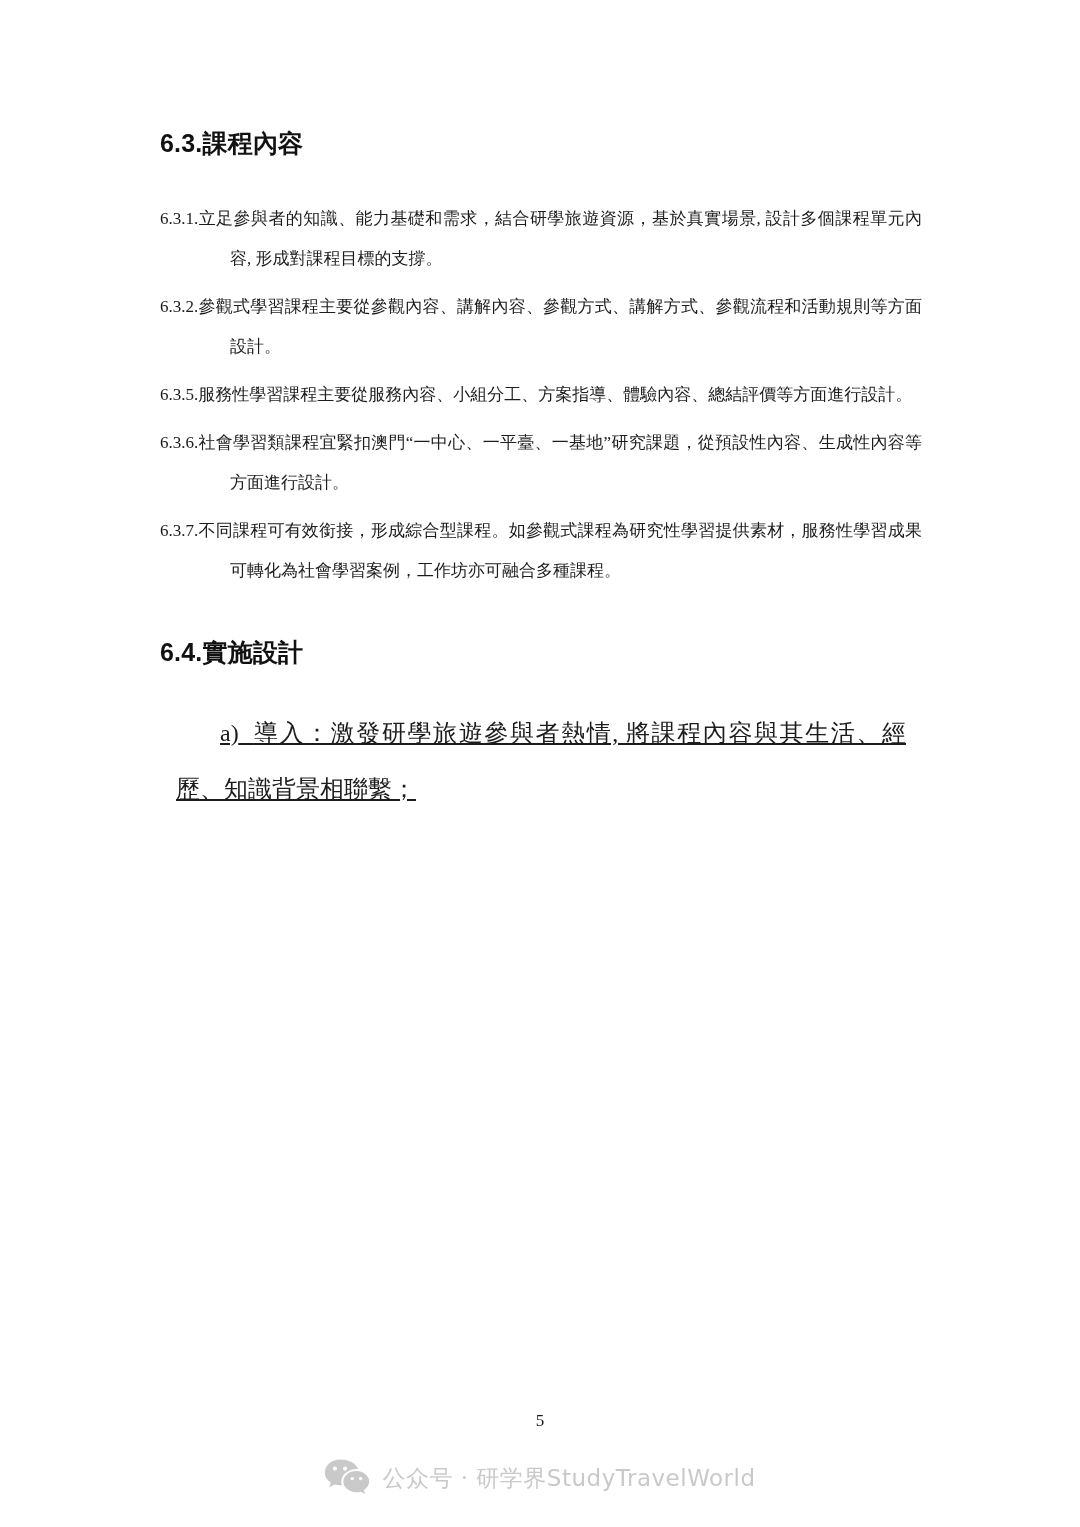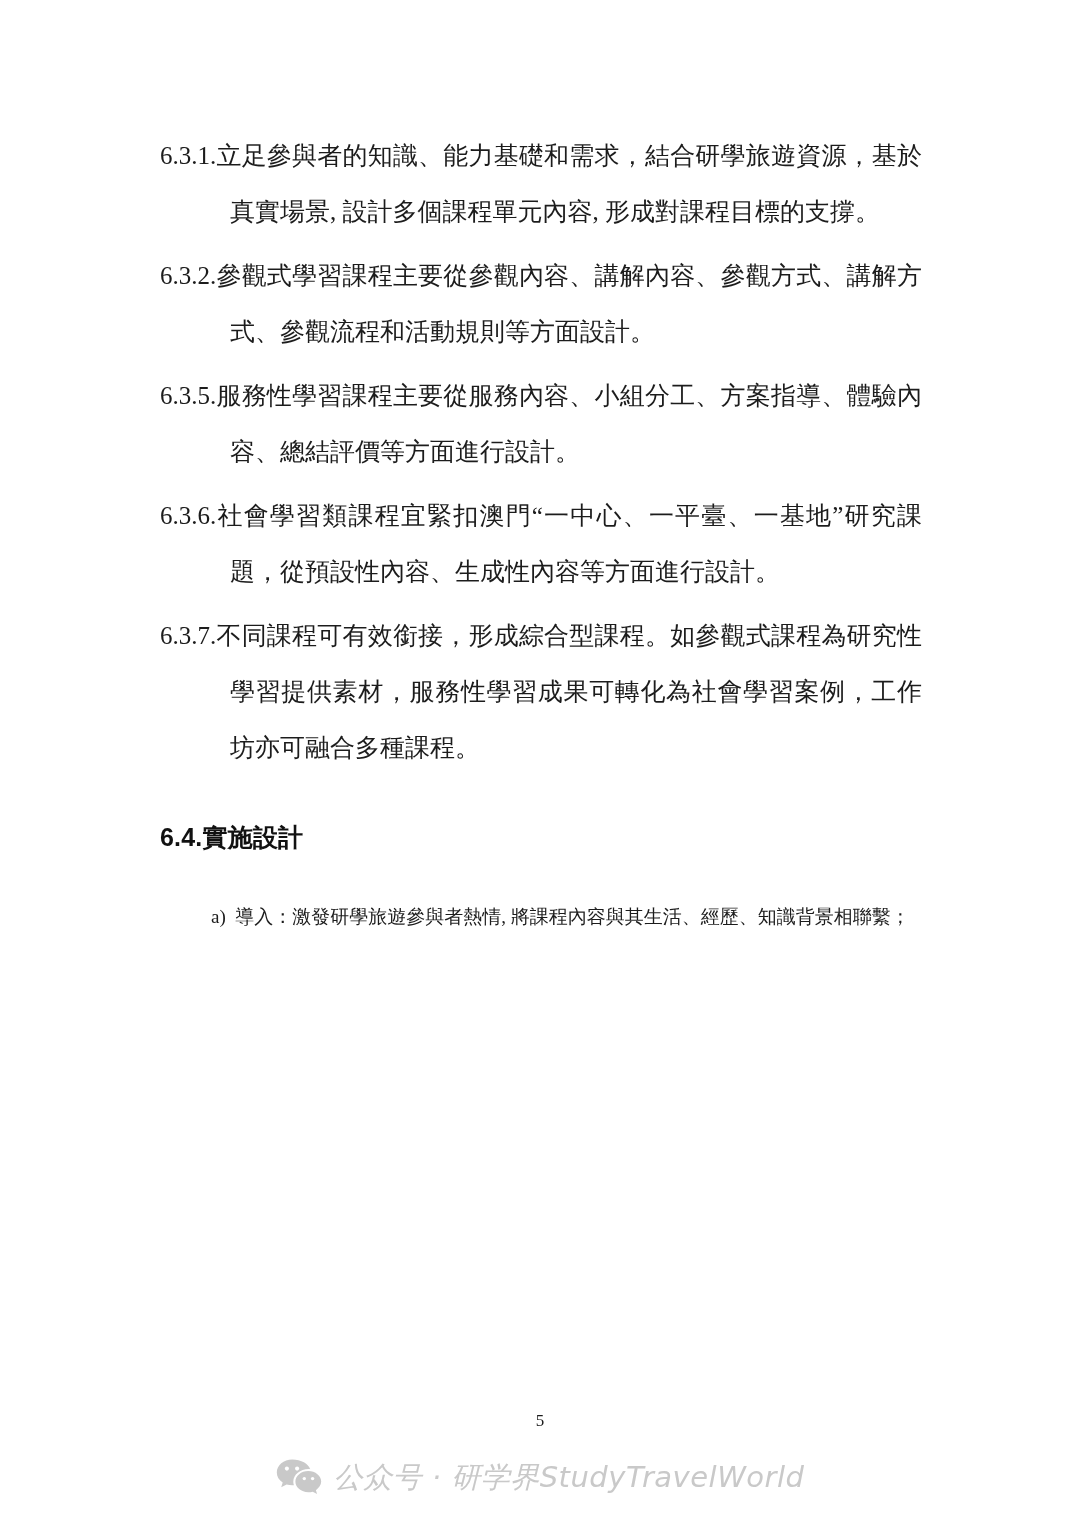--- a/index.html
+++ b/index.html
@@ -40,42 +40,43 @@
     line-height: 1.25;
     color: #111111;
     margin: 0;
     letter-spacing: 0.2px;
   }
   .heading-6-3 { margin-bottom: 40px; }
   .heading-6-4 { margin-top: 46px; margin-bottom: 36px; }
 
   
   .clause {
-    font-size: 25px;
-    line-height: 56px;
+    font-size: 17px;
+    line-height: 40px;
     margin: 0 0 8px 0;
     text-align: justify;
     text-justify: inter-ideograph;
     padding-left: 70px;   
     text-indent: -70px;   
     color: #1c1c1c;
   }
   .clause .num {
     font-family: "Liberation Serif", "DejaVu Serif", serif;
   }
 
   
   .sub-item {
-    font-size: 19px;
+    font-size: 24px;
     line-height: 56px;
-    margin: 7px;
+    margin: 16px;
     text-align: justify;
     text-justify: inter-ideograph;
     text-indent: 44px;
     color: #1c1c1c;
+    text-decoration: underline;
   }
 
   
   .page-number {
     position: absolute;
     left: 0;
     top: 1411px;
     width: 1080px;
     text-align: center;
     font-size: 17px;
@@ -94,34 +95,34 @@
     gap: 12px;
   }
   .wechat-icon {
     display: block;
     width: 46px;
     height: 40px;
     flex: none;
   }
   .watermark-text {
     font-family: "DejaVu Sans", "Liberation Sans", sans-serif;
-    font-size: 29px;
+    font-size: 23px;
     color: #c9c9c9;
     letter-spacing: 0.5px;
     white-space: nowrap;
-    font-style: italic;
   }
 </style>
 </head>
 <body>
 
 <div class="page">
 
   <div class="content">
 
+    <h2 class="heading heading-6-3">6.3.課程內容</h2>
 
     <p class="clause"><span class="num">6.3.1.</span><span>立足參與者的知識、能力基礎和需求，結合研學旅遊資源，基於真實場景, 設計多個課程單元內容, 形成對課程目標的支撐。</span></p>
 
     <p class="clause"><span class="num">6.3.2.</span><span>參觀式學習課程主要從參觀內容、講解內容、參觀方式、講解方式、參觀流程和活動規則等方面設計。</span></p>
 
 
 
     <p class="clause"><span class="num">6.3.5.</span><span>服務性學習課程主要從服務內容、小組分工、方案指導、體驗內容、總結評價等方面進行設計。</span></p>
 
     <p class="clause"><span class="num">6.3.6.</span><span>社會學習類課程宜緊扣澳門“一中心、一平臺、一基地”研究課題，從預設性內容、生成性內容等方面進行設計。</span></p>

